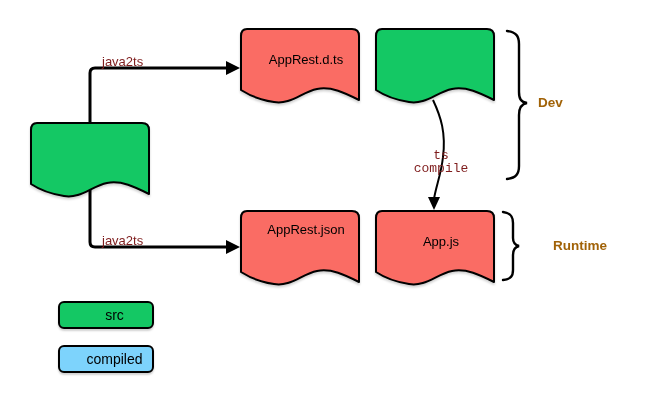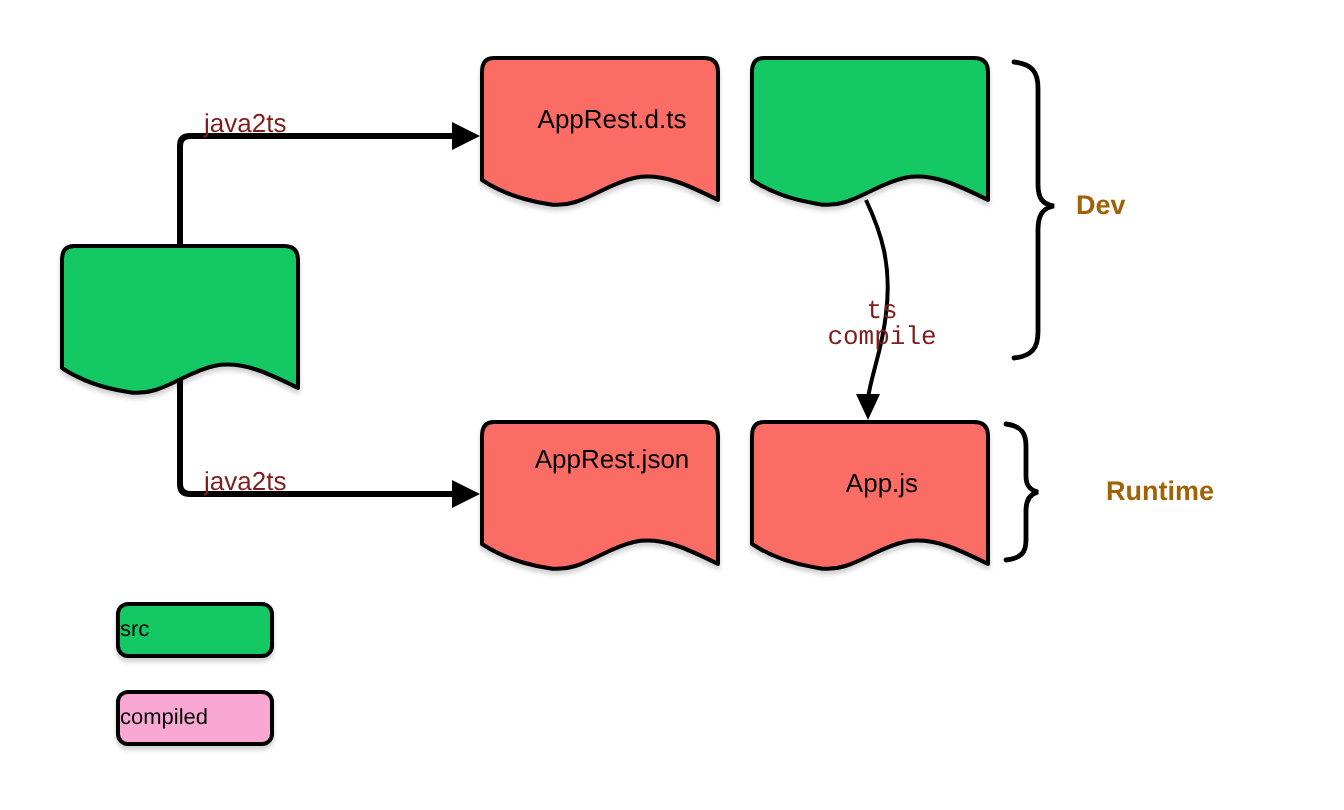--- a/index.html
+++ b/index.html
@@ -11,22 +11,23 @@
   .node-label{
     position:absolute;width:132px;height:62px;
     display:flex;align-items:center;justify-content:center;
     font-size:13px;color:#000;text-align:center;
   }
   .edge-label{position:absolute;font-size:13px;color:#7f1d1d;line-height:13px;}
   .edge-label.centered{text-align:center;}
   .group-label{position:absolute;font-size:13.5px;font-weight:bold;color:#a16207;line-height:14px;}
   .legend-box{
     position:absolute;width:75px;height:24px;border:2px solid #000;border-radius:6px;
-    display:flex;align-items:center;justify-content:flex-start;font-size:11px;color:#000;
+    display:flex;align-items:center;justify-content:center;font-size:14px;color:#000;
     box-shadow:0 2px 2px rgba(0,0,0,0.18);
+    padding-left:17px;
   }
   .shape{stroke:#000;stroke-width:2;stroke-linejoin:round;filter:drop-shadow(0 2px 1px rgba(0,0,0,0.18));}
   .connector{stroke:#000;fill:none;}
   .brace{stroke:#000;stroke-width:2.4;fill:none;stroke-linecap:round;}
 </style>
 </head>
 <body>
 
 <div class="canvas">
 
@@ -57,17 +58,17 @@
   <div class="edge-label" style="left:102px;top:55px;">java2ts</div>
   <div class="edge-label" style="left:102px;top:234px;">java2ts</div>
   <div class="edge-label centered" style="left:403px;top:149px;width:76px;font-family:Liberation Mono, monospace;">ts compile</div>
 
   <div class="group-label" style="left:538px;top:96px;">Dev</div>
   <div class="group-label" style="left:553px;top:239px;">Runtime</div>
 
   <div class="legend-box" style="left: 58px; top: 301px; background: rgb(20, 200, 100);">
     <span>src</span>
   </div>
-  <div class="legend-box" style="left: 58px; top: 345px; background: #f9a8d4;">
+  <div class="legend-box" style="left: 58px; top: 345px; background: #7dd3fc;">
     <span>compiled</span>
   </div>
 
 </div>
 
 </body></html>

